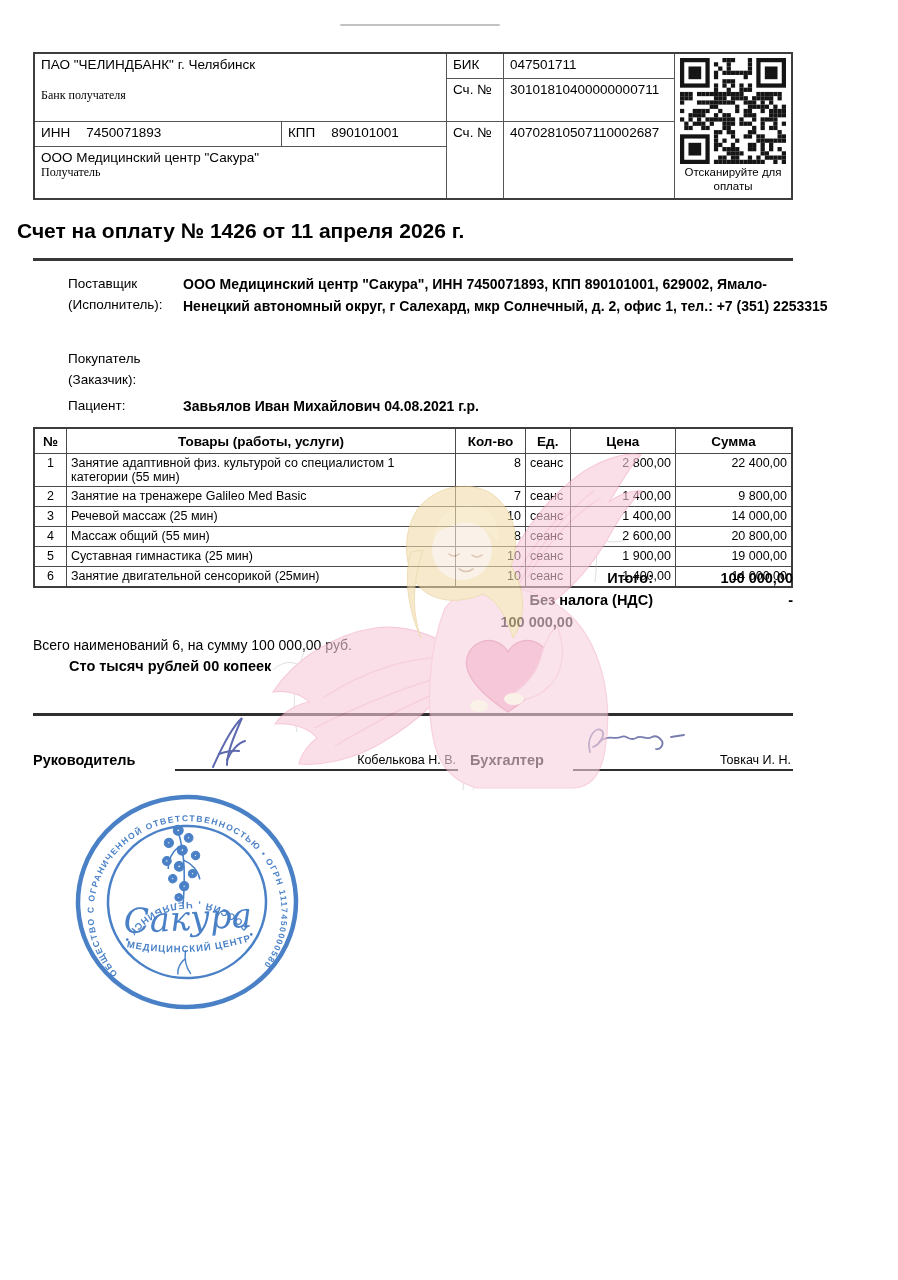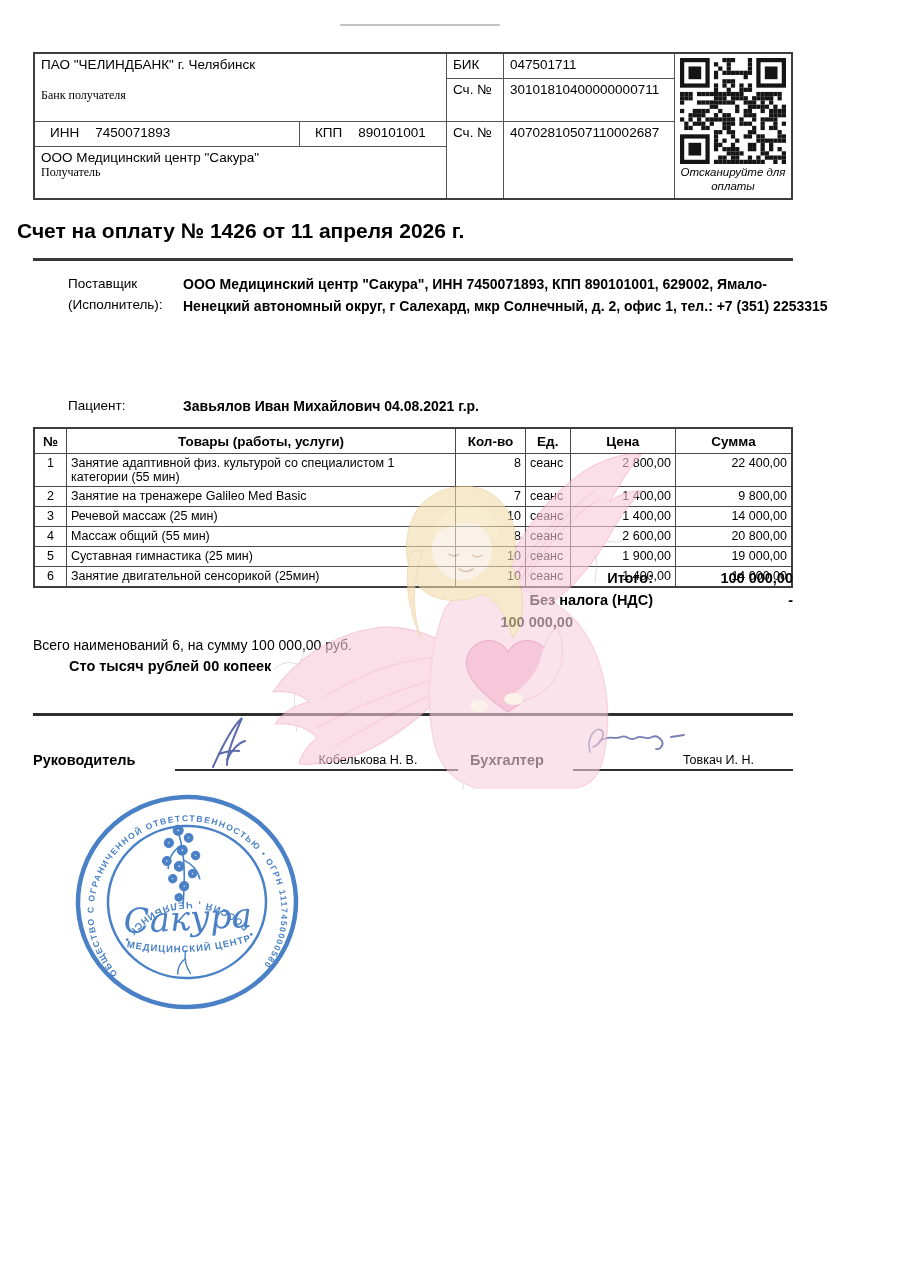--- a/index.html
+++ b/index.html
@@ -19,30 +19,30 @@
     border:2px solid #3d3d3d; box-sizing:border-box; font-size:13.5px;
   }
   .bank-table > div { box-sizing:border-box; padding:3px 6px; }
   .bc { border-right:1px solid #555; border-bottom:1px solid #555; }
   .c-bank { grid-column:1; grid-row:1/3; position:relative; }
   .c-bik-l { grid-column:2; grid-row:1; }
   .c-bik-v { grid-column:3; grid-row:1; }
   .c-corr-l { grid-column:2; grid-row:2; }
   .c-corr-v { grid-column:3; grid-row:2; }
   .c-innkpp { grid-column:1; grid-row:3; display:flex; padding:0 !important; }
-  .c-innkpp .half { padding:3px 15px; display:flex; gap:16px; }
+  .c-innkpp .half { padding:3px 6px; display:flex; gap:16px; }
   .c-innkpp .h1 { width:234px; }
   .c-innkpp .h2 { flex:1; border-left:1px solid #555; }
   .c-acct-l { grid-column:2; grid-row:3/5; border-bottom:none !important; }
   .c-acct-v { grid-column:3; grid-row:3/5; border-bottom:none !important; }
   .c-recip { grid-column:1; grid-row:4; position:relative; border-bottom:none !important; }
   .c-qr { grid-column:4; grid-row:1/5; border:none; padding:4px 2px !important;
     display:flex; flex-direction:column; align-items:center; }
   .sub-label { position:absolute; left:6px; bottom:18px; font-size:12px;font-family:Liberation Serif, serif; }
-  .qr-caption { font-size:11.5px; line-height:1.2; text-align:center; margin-top:2px;font-style:italic; }
+  .qr-caption { font-size:11.5px; line-height:1.2; text-align:center; margin-top:2px; }
 
   
   .doc-title { position:absolute; left:17px; top:219px; font-size:21px; font-weight:bold; }
   .rule-title { position:absolute; left:33px; top:258px; width:760px; height:3px; background:#383838; }
   .rule-bottom { position:absolute; left:33px; top:713px; width:760px; height:3px; background:#2f2f2f; }
 
   
   .party { position:absolute; left:33px; display:flex; font-size:13.5px;margin-left:35px; }
   .party .lbl { width:115px; line-height:1.55; }
   .party .val { width:645px; font-weight:bold; font-size:14px; line-height:1.55; }
@@ -70,21 +70,21 @@
 
   
   .sum1 { position:absolute; left:33px; top:637px; font-size:14px; }
   .sum2 { position:absolute; left:33px; top:658px; font-size:14.5px; font-weight:bold;margin-left:36px; }
 
   
   .sig-label { position:absolute; font-size:14.5px; font-weight:bold; top:752px; }
   .sl-dir { left:33px; } .sl-acc { left:470px; }
   .sig-line { position:absolute; top:769px; border-bottom:2px solid #2e2e2e; }
   .line-dir { left:175px; width:283px; } .line-acc { left:573px; width:220px; }
-  .sig-name { position:absolute; top:753px; font-size:12.5px; text-align:center; }
+  .sig-name { position:absolute; top:753px; font-size:12.5px; text-align:right; }
   .name-dir { left:280px; width:176px; } .name-acc { left:646px; width:145px; }
   .sig-ink { position:absolute; }
   .ink-dir { left:197px; top:714px; }
   .ink-acc { left:583px; top:724px; }
 
   
   .stamp { position:absolute; left:70px; top:790px; }
   .angel { position:absolute; left:265px; top:450px; opacity:.6; z-index:5; pointer-events:none; }
 </style>
 </head>
@@ -375,20 +375,27 @@
   <div class="rule-title"></div>
 
   <div class="party p-supplier">
     <div class="lbl">
       <div>Поставщик</div>
       <div>(Исполнитель):</div>
     </div>
     <div class="val">ООО Медицинский центр "Сакура", ИНН 7450071893, КПП 890101001, 629002, Ямало-Ненецкий автономный округ, г Салехард, мкр Солнечный, д. 2, офис 1, тел.: +7 (351) 2253315</div>
   </div>
 
+  <div class="party p-buyer">
+    <div class="lbl">
+      <div>Покупатель</div>
+      <div>(Заказчик):</div>
+    </div>
+    <div class="val"></div>
+  </div>
 
   <div class="party p-patient">
     <div class="lbl">Пациент:</div>
     <div class="val">Завьялов Иван Михайлович 04.08.2021 г.р.</div>
   </div>
 
   <table class="items">
     <colgroup>
       <col class="col-num">
         <col class="col-name">

